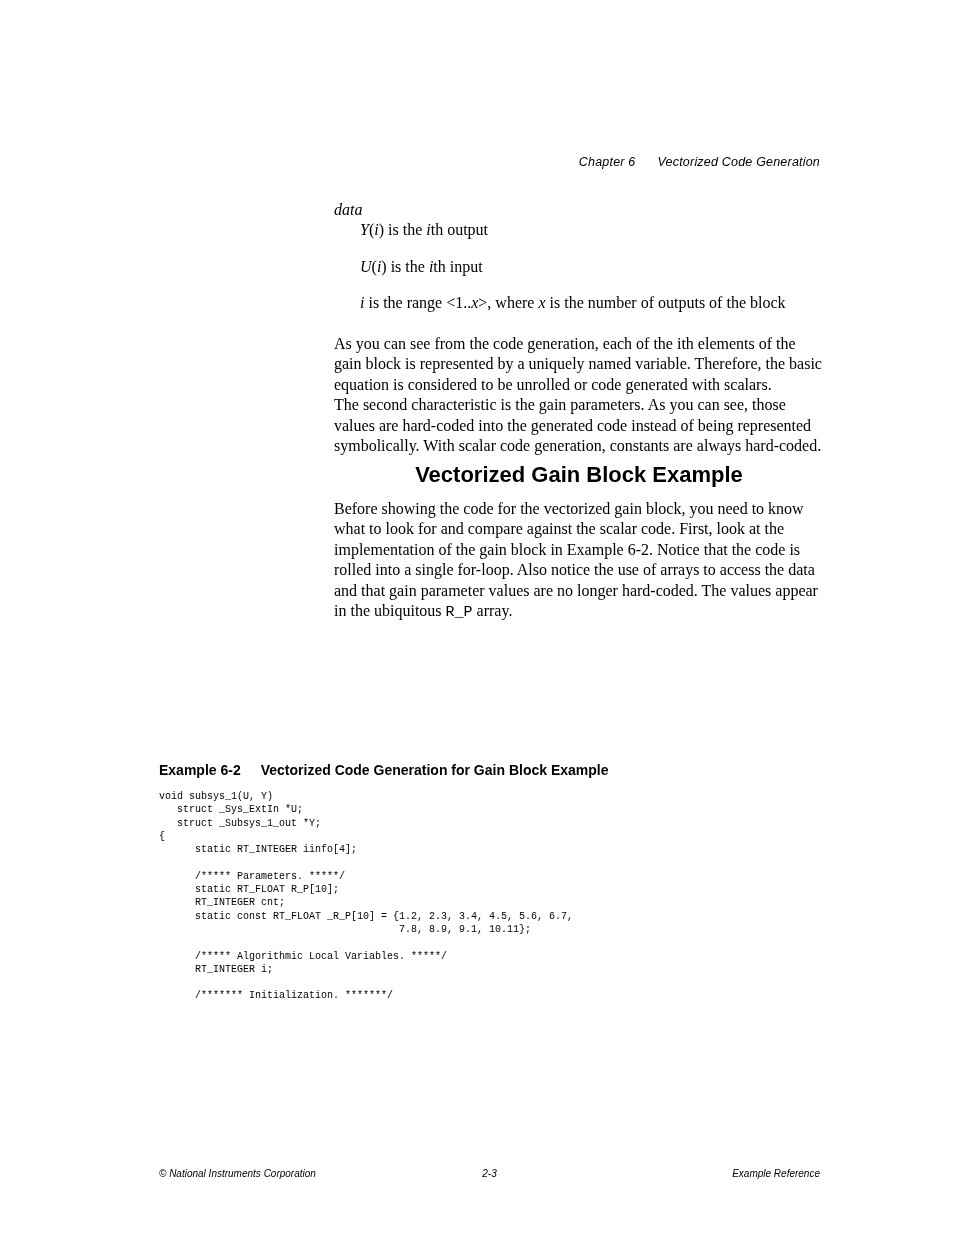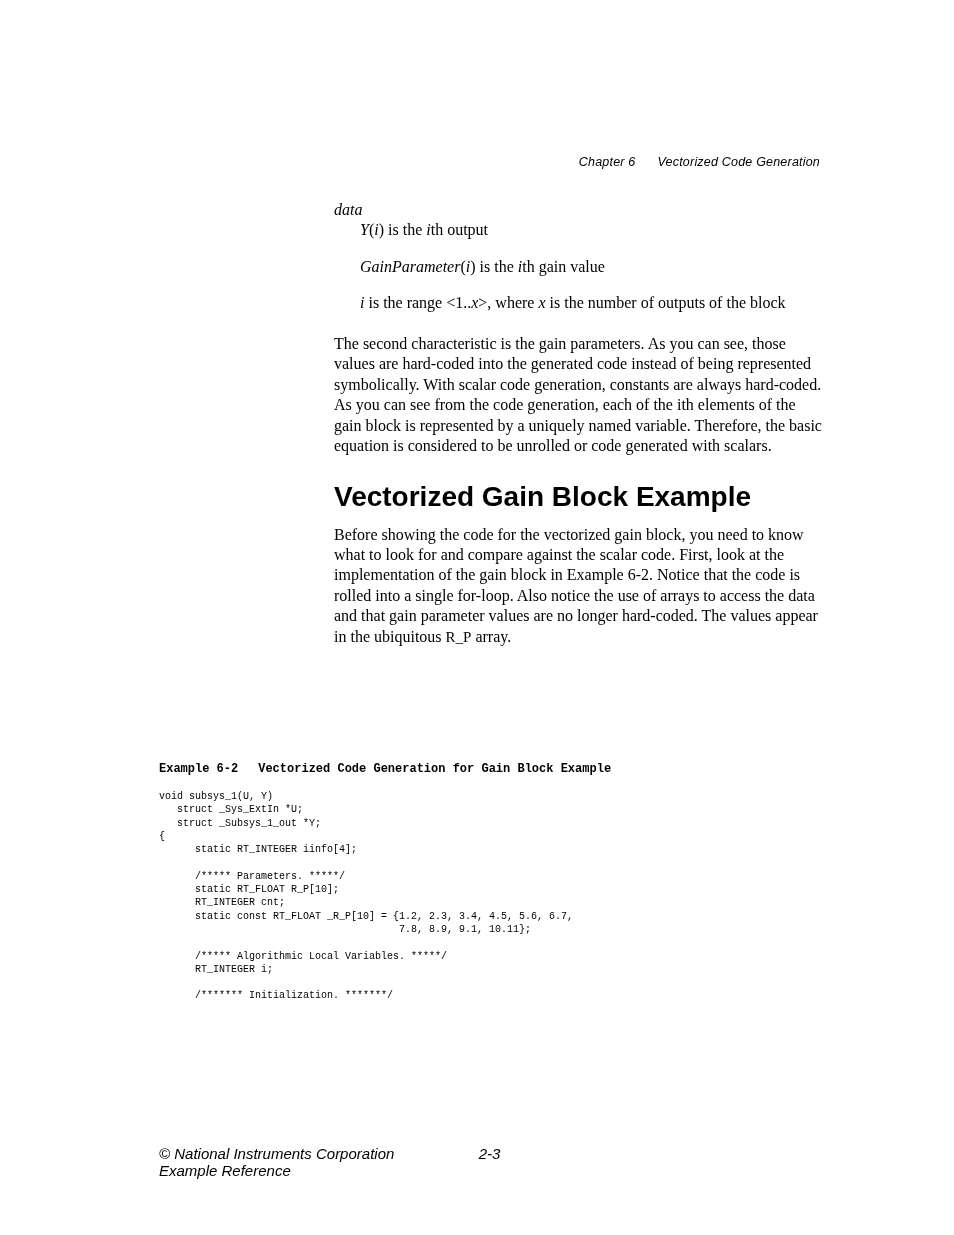--- a/index.html
+++ b/index.html
@@ -45,59 +45,59 @@
   .defs {
     margin-left: 26px;
     margin-bottom: 20px;
   }
   .defs p { margin-bottom: 16px; }
   .defs .ital { font-style: italic; }
   .para { margin-bottom: 18px; }
   .h2 {
     font-family: Arial, Helvetica, sans-serif;
     font-weight: bold;
-    font-size: 28px;
-    margin-top: 22px;
+    font-size: 22px;
+    margin-top: 4px;
     margin-bottom: 10px;
     letter-spacing: 0px;
+    text-align: center;
   }
   .mono-inline {
-    font-family: Liberation Serif, serif;
+    font-family: Liberation Mono, monospace;
     font-size: 15px;
   }
   .example-caption {
     position: absolute;
     top: 762px;
     left: 159px;
-    font-family: Liberation Mono, monospace;
+    font-family: Liberation Sans, sans-serif;
     font-weight: bold;
-    font-size: 12px;
+    font-size: 14px;
   }
   .example-caption .gap { display:inline-block; width:20px; }
   .codeblock {
     position: absolute;
     top: 790px;
     left: 159px;
     width: 700px;
     font-family: "Courier New", Courier, monospace;
     font-size: 10px;
     line-height: 1.33;
     white-space: pre;
   }
   .footer {
     position: absolute;
     bottom: 56px;
     left: 159px;
     right: 134px;
     font-family: Arial, Helvetica, sans-serif;
     font-style: italic;
-    font-size: 15px;
+    font-size: 10px;
     display: flex;
     justify-content: space-between;
-    flex-direction: column;
   }
   .footer .center {
     position: absolute;
     left: 0; right: 0;
     text-align: center;
   }
   .footer .left, .footer .right { position: relative; z-index: 1; }
 </style>
 </head>
 <body>
@@ -107,29 +107,29 @@
   <div class="running-head">
     <span class="chap">Chapter 6</span><span>Vectorized Code Generation</span>
   </div>
 
   <div class="body">
     <p class="where">data</p>
 
     <div class="defs">
       <p><span class="ital">Y</span>(<span class="ital">i</span><span>) is the </span><span class="ital">i</span><span>th output</span></p>
 
+      <p><span class="ital">U</span>(<span class="ital">i</span><span>) is the </span><span class="ital">i</span><span>th input</span></p>
 
-      <p><span class="ital">GainParameter</span>(<span class="ital">i</span><span>) is the </span><span class="ital">i</span><span>th gain value</span></p>
 
       <p><span class="ital">i</span><span> is the range &lt;1..</span><span class="ital">x</span><span>&gt;, where </span><span class="ital">x</span><span> is the number of outputs of the block</span></p>
     </div>
 
+    <p class="para"><span>As you can see from the code generation, each of the </span><span class="ital">i</span><span>th elements of the gain block is represented by a uniquely named variable. Therefore, the basic equation is considered to be unrolled or code generated with scalars.</span></p>
+
     <p class="para">The second characteristic is the gain parameters. As you can see, those values are hard-coded into the generated code instead of being represented symbolically. With scalar code generation, constants are always hard-coded.</p>
-
-    <p class="para"><span>As you can see from the code generation, each of the </span><span class="ital">i</span><span>th elements of the gain block is represented by a uniquely named variable. Therefore, the basic equation is considered to be unrolled or code generated with scalars.</span></p>
 
     <div class="h2">Vectorized Gain Block Example</div>
 
     <p class="para"><span>Before showing the code for the vectorized gain block, you need to know what to look for and compare against the scalar code. First, look at the implementation of the gain block in Example 6-2. Notice that the code is rolled into a single for-loop. Also notice the use of arrays to access the data and that gain parameter values are no longer hard-coded. The values appear in the ubiquitous </span><span class="mono-inline">R_P</span><span> array.</span></p>
   </div>
 
   <div class="example-caption">
     <span>Example 6-2</span><span class="gap"></span><span>Vectorized Code Generation for Gain Block Example</span>
   </div>
 

